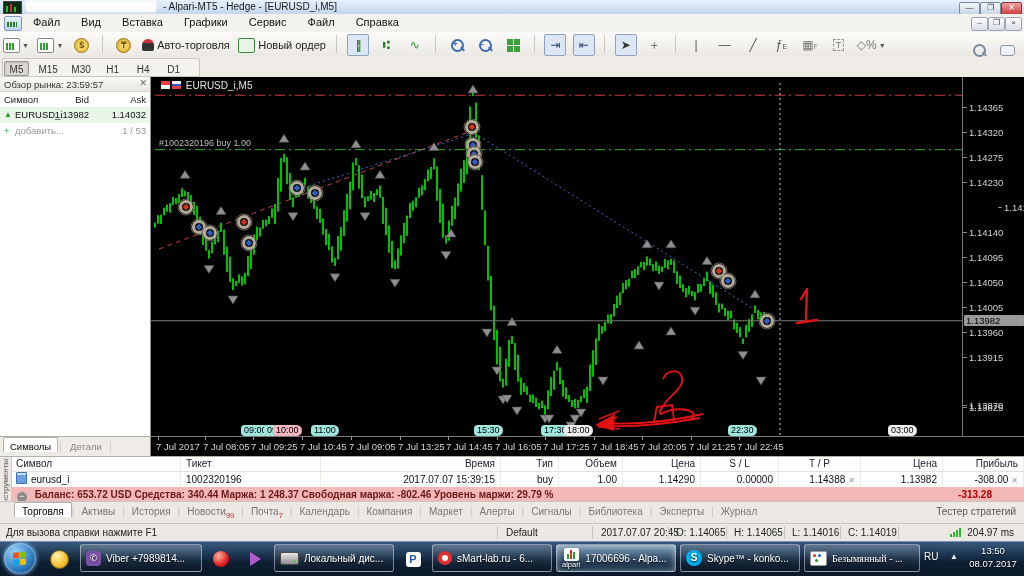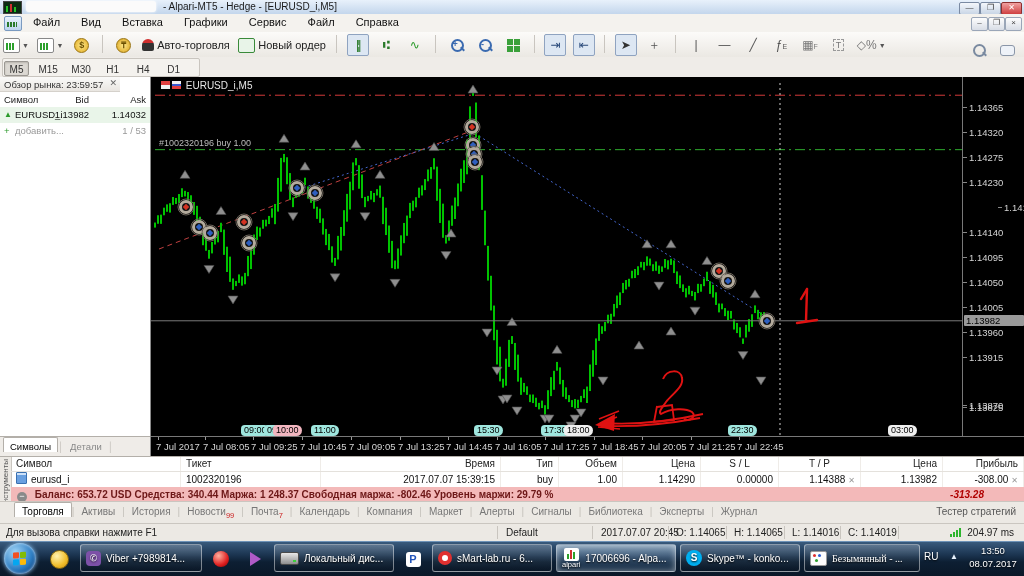--- a/index.html
+++ b/index.html
@@ -45,21 +45,21 @@
     linear-gradient(#3aa03a,#3aa03a) 0 0/6px 6px no-repeat,linear-gradient(#3aa03a,#3aa03a) 7px 0/6px 6px no-repeat,
     linear-gradient(#3aa03a,#3aa03a) 0 7px/6px 6px no-repeat,linear-gradient(#3aa03a,#3aa03a) 7px 7px/6px 6px no-repeat;}
   #tb-right{position:absolute;right:6px;top:5px;}
   
   #tfbar{position:absolute;left:0;top:57px;width:1024px;height:20px;background:#efece8;border-bottom:1px solid #c9c5bf;}
   #tfstrip{position:absolute;left:2px;top:1px;height:17px;width:196px;border:1px solid #c9c5bf;background:#f4f2ee;border-radius:2px;}
   .tf{display:inline-block;min-width:17px;padding:2px 3px 0 3px;margin:1px 0 0 1px;font-size:10px;color:#333;text-align:center;border:1px solid transparent;border-radius:2px;}
   .tf.active{border-color:#9a9792;background:#dcd9d3;box-shadow:inset 0 1px 2px #b9b5ae;}
   
   #mw{position:absolute;left:0;top:77px;width:150px;height:379px;background:#fff;border-right:1px solid #b3afa9;}
-  #mw-header{position:absolute;left:0;top:0;width:120px;height:15px;background:linear-gradient(#fafaf9,#e9e6e1);border-bottom:1px solid #d5d1cb;font-size:9.5px;color:#333;padding:2px 0 0 4px;box-sizing:border-box;}
+  #mw-header{position:absolute;left:0;top:0;width:150px;height:15px;background:linear-gradient(#fafaf9,#e9e6e1);border-bottom:1px solid #d5d1cb;font-size:9.5px;color:#333;padding:2px 0 0 4px;box-sizing:border-box;}
   #mw-close{position:absolute;right:3px;top:1px;font-size:9px;color:#666;}
   #mw-cols{position:absolute;left:0;top:15px;width:150px;height:15px;font-size:9.5px;color:#222;border-bottom:1px solid #e0ddd8;}
   .mwc{position:absolute;top:2px;}
   #mw-row{position:absolute;left:0;top:30px;width:150px;height:16px;background:#e9f5e9;font-size:9.5px;color:#111;}
   #mw-add{position:absolute;left:0;top:46px;width:150px;height:15px;font-size:9.5px;color:#999;}
   #mw-tabs{position:absolute;left:0;bottom:0;width:150px;height:19px;background:#efece8;border-top:1px solid #b3afa9;font-size:9.5px;color:#888;}
   .mwtab{display:inline-block;padding:3px 6px 0 6px;}
   .mwtab.active{background:#fff;border:1px solid #b3afa9;border-bottom:none;color:#000;margin-left:3px;border-radius:2px 2px 0 0;}
   .vsep{color:#c5c1bb;}
   
@@ -90,21 +90,21 @@
   .trow.head{height:14px;line-height:14px;color:#222;border-bottom:1px solid #e4e1dc;}
   .trow.body{height:15px;line-height:15px;border-bottom:1px solid #f0ede9;}
   .tc{padding:0 5px;white-space:nowrap;overflow:hidden;border-right:1px solid #efece8;}
   .tr{text-align:right;}
   .tcn{text-align:center;}
   .cellx{color:#999;font-size:8px;margin-left:3px;}
   .docicon{display:inline-block;width:9px;height:10px;background:#6aa0e0;border:1px solid #3a70b0;border-radius:1px;margin-right:4px;vertical-align:-1px;
     box-shadow:inset 0 2px 0 #cfe2f8;}
   #balrow{position:absolute;left:11px;top:30px;right:0;height:15px;background:#f3b9b9;color:#6d1717;font-weight:bold;font-size:10px;line-height:15px;white-space:nowrap;}
   #balrow .minuscirc{display:inline-block;width:10px;height:10px;border-radius:50%;background:#8a8a8a;color:#fff;font-size:9px;line-height:9px;text-align:center;margin:0 5px 0 6px;vertical-align:-1px;font-weight:normal;}
-  #bal-profit{position:absolute;right:40px;color:#b00000;font-style:italic;}
+  #bal-profit{position:absolute;right:32px;color:#b00000;}
   #btabs{position:absolute;left:0;bottom:0;width:1024px;height:21px;background:#ece9e4;border-top:1px solid #cac6c0;font-size:10px;color:#777;}
   .btab{display:inline-block;padding:4px 7px 0 7px;}
   .btab.active{background:#fff;border:1px solid #b3afa9;border-bottom:none;color:#000;margin-left:14px;border-radius:2px 2px 0 0;padding-top:3px;}
   .btab sub{color:#cc2222;font-size:7.5px;}
   #tester{position:absolute;right:8px;top:4px;color:#555;}
   
   #status{position:absolute;left:0;top:523px;width:1024px;height:18px;background:#ece9e4;border-top:1px solid #cac6c0;font-size:10px;color:#222;box-sizing:border-box;}
   .st{position:absolute;top:3px;white-space:nowrap;}
   .stsep{position:absolute;top:2px;width:1px;height:13px;background:#c9c5bf;}
   #ping{position:absolute;right:10px;top:3px;}

